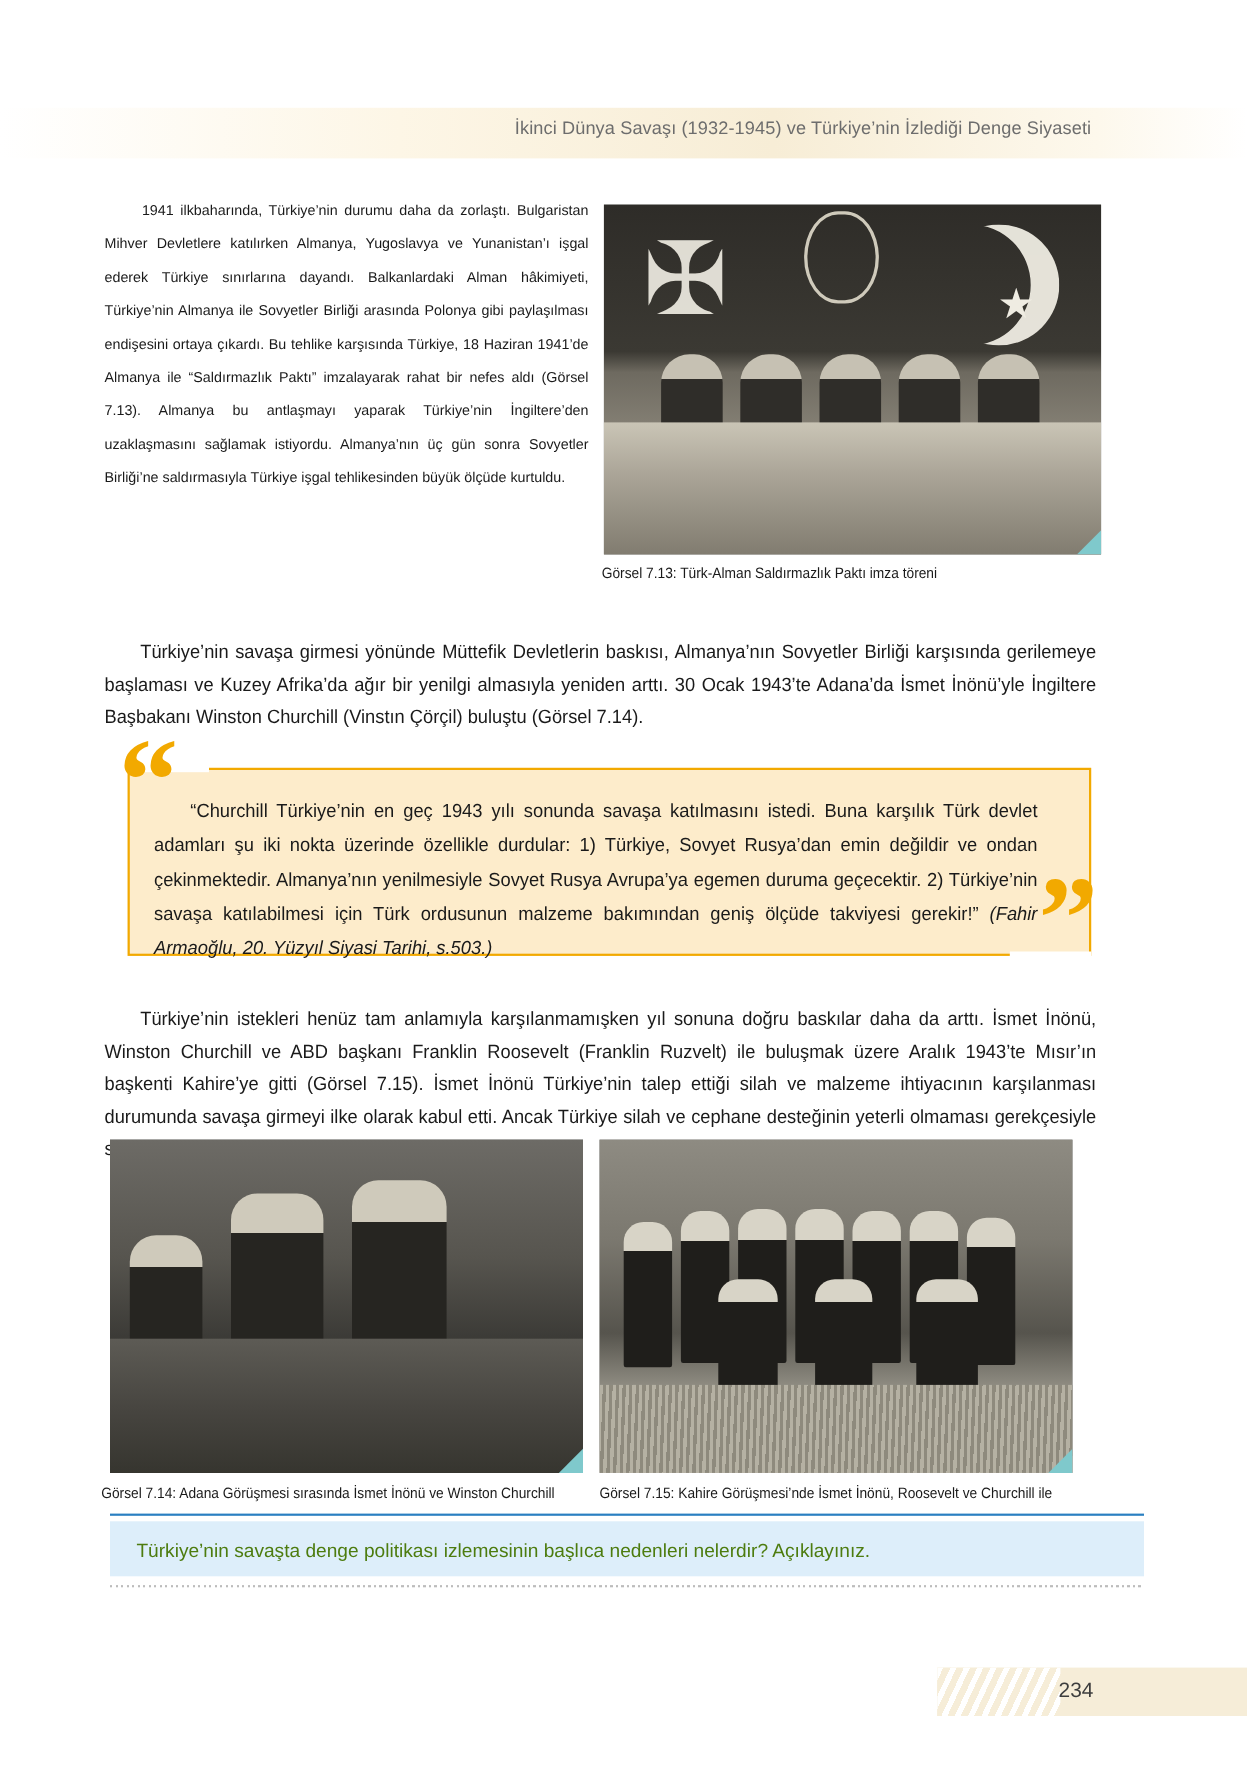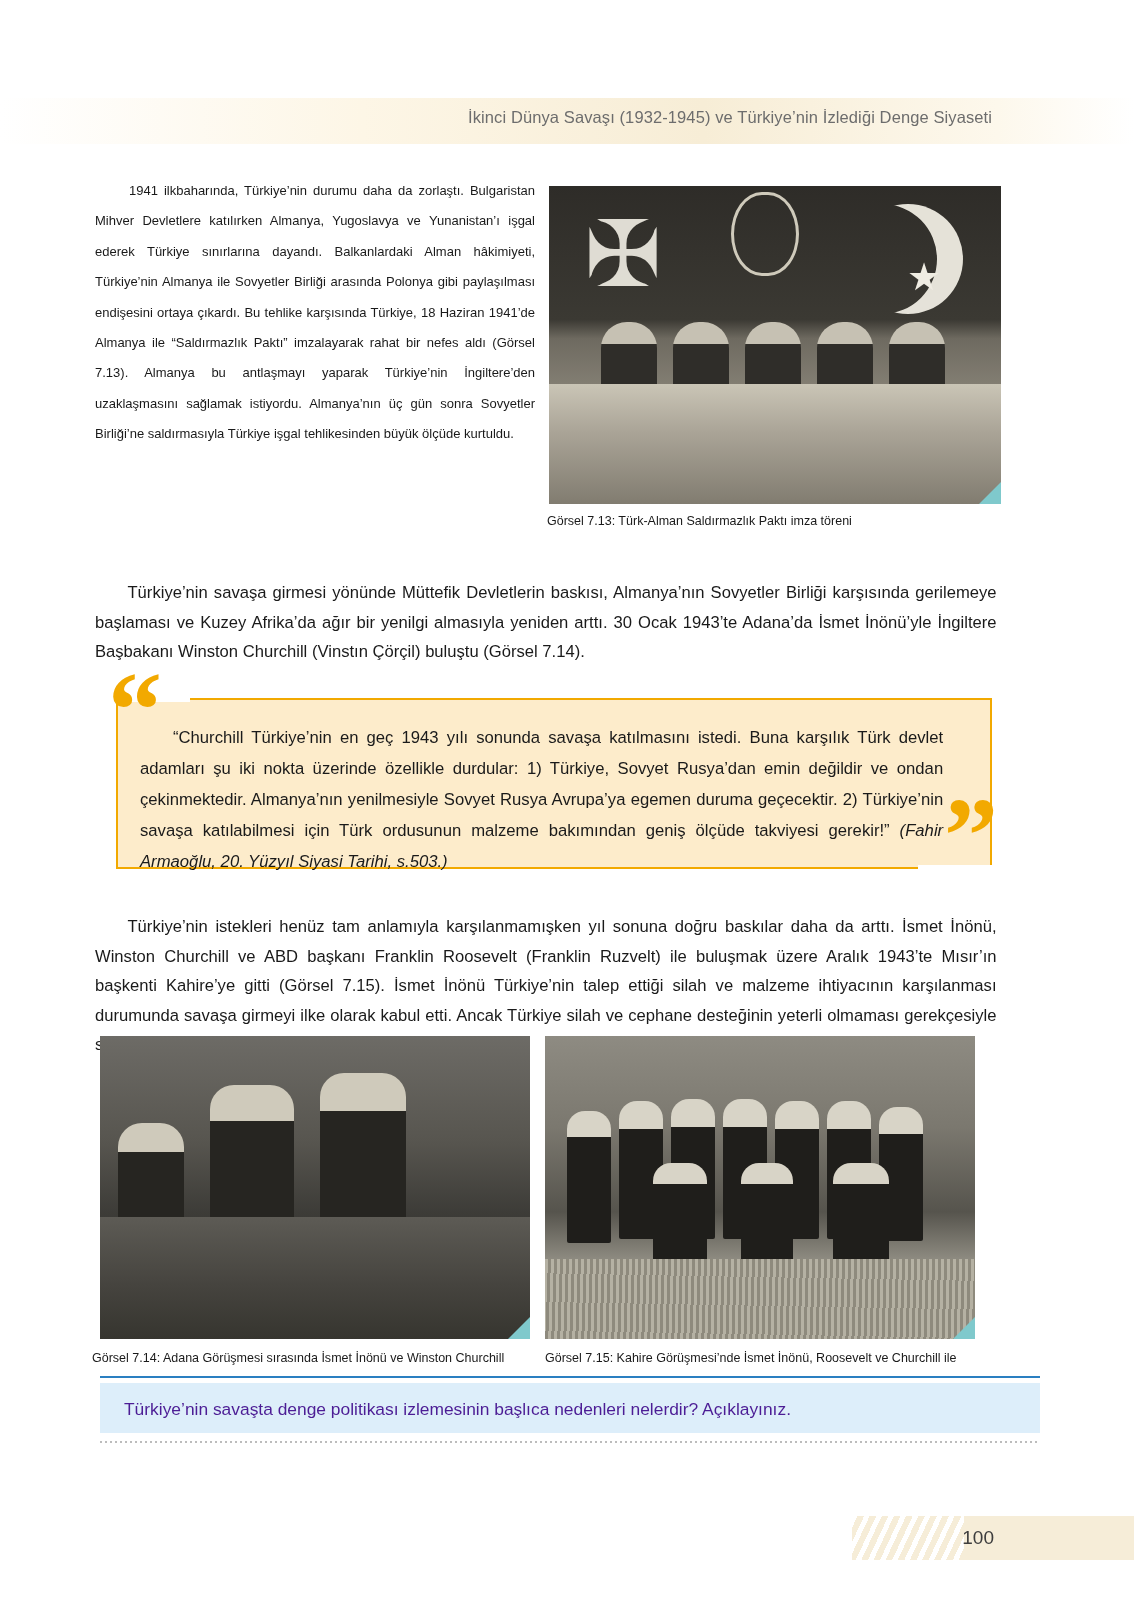--- a/index.html
+++ b/index.html
@@ -96,21 +96,21 @@
   }
 
   
   .q-rule-top{position:absolute;left:100px;top:1376px;width:940px;height:2px;background:#2a7fc1;}
   .q-box{
     position:absolute;left:100px;top:1383px;width:940px;height:50px;
     background:#ddeefa;
   }
   .q-text{
     position:absolute;left:124px;top:1396px;width:900px;
-    font-size:17.4px;line-height:26px;color:#4c1d95;
+    font-size:17.4px;line-height:26px;color:#4d7c0f;
   }
   .q-rule-bot{
     position:absolute;left:100px;top:1441px;width:940px;height:2px;
     background-image:repeating-linear-gradient(to right,#bcbcbc 0px,#bcbcbc 2px,transparent 2px,transparent 5px);
   }
 
   
   .footer-bar{
     position:absolute;left:852px;top:1516px;width:282px;height:44px;
     background:#f6edd8;overflow:hidden;
@@ -231,13 +231,13 @@
 <div class="cap715">Görsel 7.15: Kahire Görüşmesi’nde İsmet İnönü, Roosevelt ve Churchill ile</div>
 
 <div class="q-rule-top"></div>
 <div class="q-box"></div>
 <div class="q-text">Türkiye’nin savaşta denge politikası izlemesinin başlıca nedenleri nelerdir? Açıklayınız.</div>
 <div class="q-rule-bot"></div>
 
 <div class="footer-bar">
   <div class="footer-stripes"></div>
 </div>
-<div class="page-num">100</div>
+<div class="page-num">234</div>
 
 </body></html>

